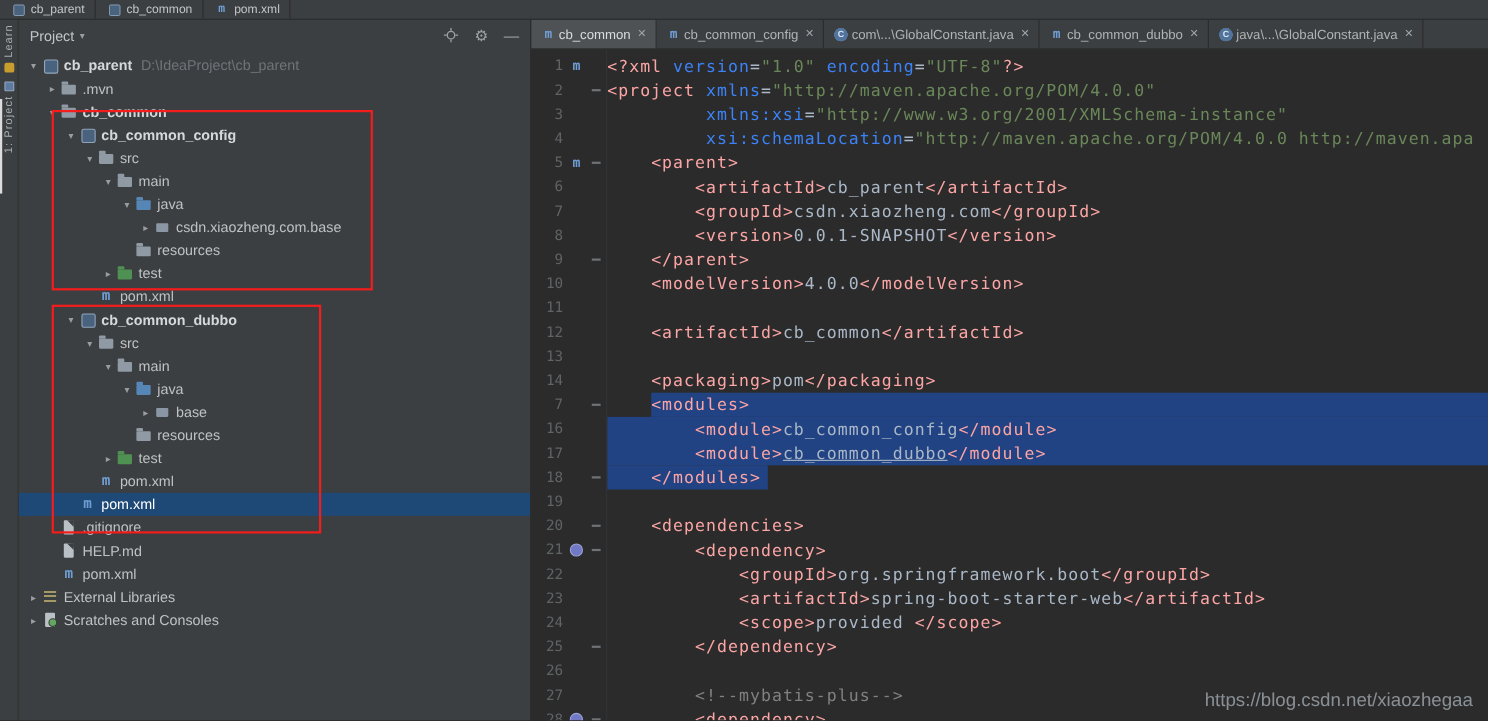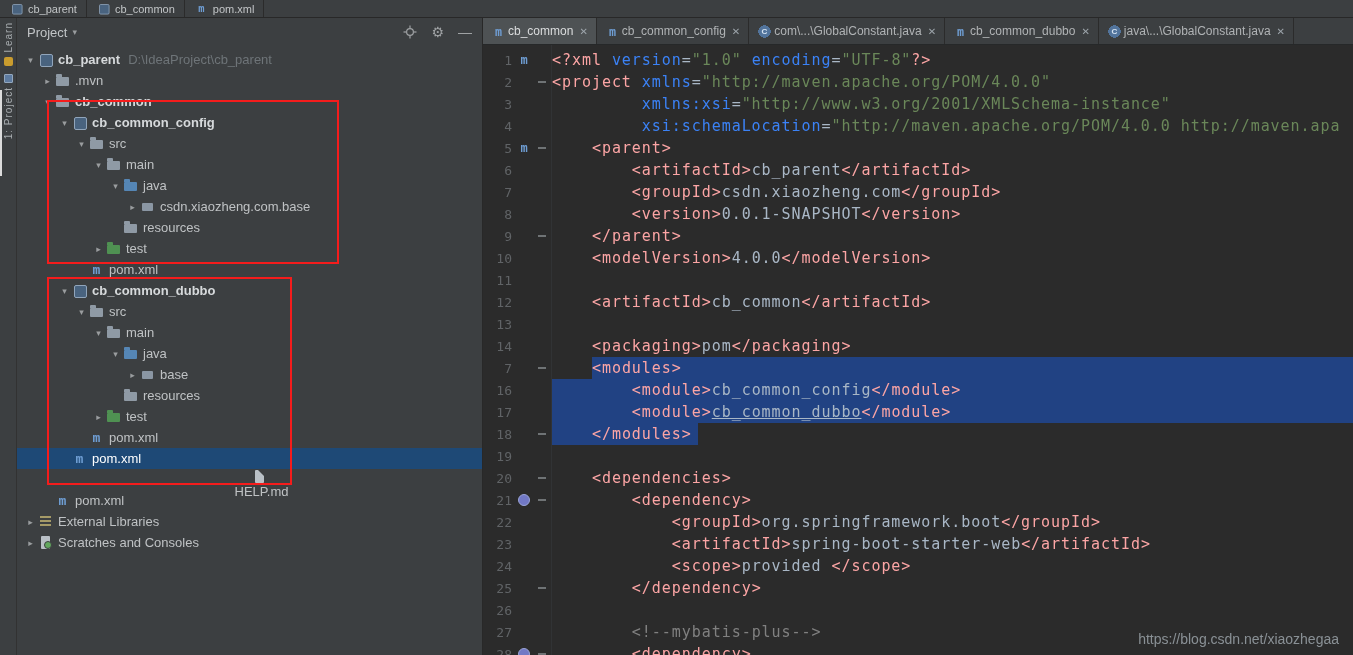--- a/index.html
+++ b/index.html
@@ -76,21 +76,21 @@
   .sg-txt{color:#a9b7c6}
   .sg-com{color:#808080}
   .sg-und{color:#a9b7c6;text-decoration:underline}
 
   
   .annbox{position:absolute;border:2px solid #f51c1c;z-index:40;pointer-events:none}
   .box1{left:47px;top:100px;width:292px;height:164px}
   .box2{left:47px;top:277px;width:245px;height:208px}
   .watermark{position:absolute;right:14px;bottom:8px;text-align:right;z-index:60;color:#9aa2a8;opacity:.85}
   .wm1{font-size:17px}
-  .wm2{font-size:14px}
+  .wm2{font-size:17px}
 </style>
 </head>
 <body>
 
 <div class="topbar">
     <div class="titem">
       <span class="ic ic-module"></span>
       <span class="tlab">cb_parent</span>
     </div>
     <div class="titem">
@@ -229,21 +229,26 @@
         <div class="trow" style="padding-left: 57px;">
           <span class="chev"></span>
           <span class="ic ic-maven-file">m</span>
           <span class="tlabel">pom.xml</span>
         </div>
         <div class="trow selected" style="padding-left: 40px;">
           <span class="chev"></span>
           <span class="ic ic-maven-file">m</span>
           <span class="tlabel">pom.xml</span>
         </div>
-        <div class="trow" style="padding-left: 23px; flex-direction: column;">
+        <div class="trow" style="padding-left: 23px;">
+          <span class="chev"></span>
+          <span class="ic ic-file-ignore"></span>
+          <span class="tlabel">.gitignore</span>
+        </div>
+        <div class="trow" style="padding-left: 23px;">
           <span class="chev"></span>
           <span class="ic ic-file-md"></span>
           <span class="tlabel">HELP.md</span>
         </div>
         <div class="trow" style="padding-left: 23px;">
           <span class="chev"></span>
           <span class="ic ic-maven-file">m</span>
           <span class="tlabel">pom.xml</span>
         </div>
         <div class="trow" style="padding-left: 6px;">

